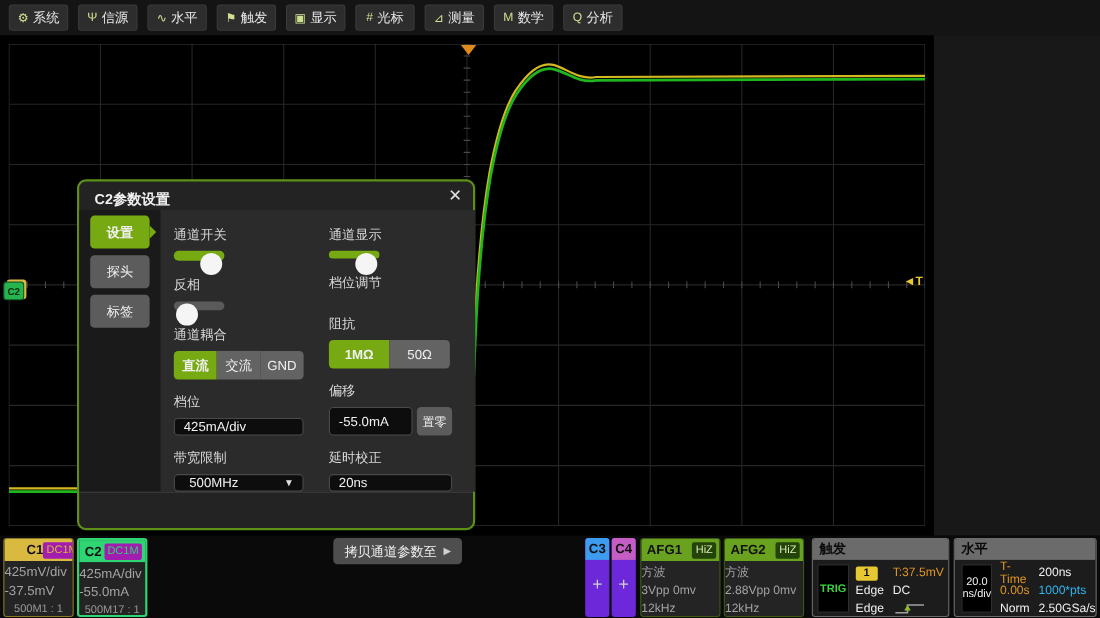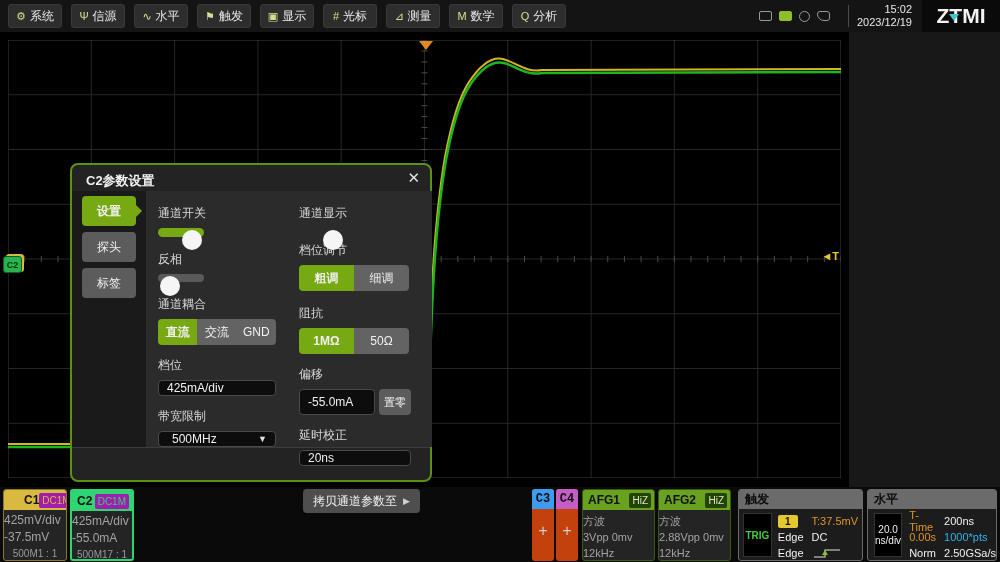--- a/index.html
+++ b/index.html
@@ -98,22 +98,22 @@
   .chhead { height:20px; display:flex; align-items:center; padding:0 3px 0 5px; }
   .chname { font-size:12px; font-weight:bold; color:#111; }
   .chbadge { margin-left:auto; font-size:10px; padding:0 3px; border-radius:2px;
              background:#a21caf; height:15px; line-height:15px; }
   .chbody { color:#a3a3a3; font-size:12px; line-height:17px; padding-top:2px; }
   .chfoot { display:flex; justify-content:center; color:#9a9a9a; font-size:10px; padding:2px 4px 0 4px; }
   .c1 { left:3px; width:64px; border:1px solid #8a7a28; }
   .c1 .chhead { background:#d9b93f;padding-left:20px; } .c1 .chbadge { color:#d9b93f; }
   .c2 { left:70px; width:64px; border:2px solid #2fd573; }
   .c2 .chhead { background:#2fd573; } .c2 .chbadge { color:#2fd573; }
-  .cmini { position:absolute; top:2px; width:22px; height:72px; background:#c2410c; border-radius:3px;
-           overflow:hidden; cursor:pointer;font-family:Liberation Mono, monospace; }
+  .cmini { position:absolute; top:2px; width:22px; height:72px; background:#6d28d9; border-radius:3px;
+           overflow:hidden; cursor:pointer; }
   .cmini .chhead { justify-content:center; padding:0; }
   .cmini .plus { color:#cfcfcf; font-size:16px; text-align:center; margin-top:14px; }
   .c3 { left:532px; } .c3 .chhead { background:#3d9bf0; }
   .c4 { left:556px; } .c4 .chhead { background:#c45ec4; }
   .afg { position:absolute; top:2px; width:73px; height:72px; background:#242424; border-radius:3px;
          overflow:hidden; border:1px solid #3c5a14; cursor:pointer; }
   .afg .chhead { background:#69a21f; }
   .afg .chbadge { background:#24430b; color:#d8eab0; }
   .afg .chbody { font-size:11px; line-height:16px; padding-top:3px; }
   .afg1 { left:582px; } .afg2 { left:658px; }
@@ -179,37 +179,20 @@
         <span class="mi">⊿</span>
         <span>测量</span>
       </div>
       <div class="menu-btn">
         <span class="mi">M</span>
         <span>数学</span>
       </div>
       <div class="menu-btn">
         <span class="mi">Q</span>
         <span>分析</span>
-      </div>
-    </div>
-    <div class="topbar-right">
-      <div class="sticons">
-        <span class="sticon"></span>
-        <span class="sticon usb"></span>
-        <span class="sticon net"></span>
-        <span class="sticon touch"></span>
-      </div>
-      <div class="tdiv"></div>
-      <div class="clock">
-        <div>15:02</div>
-        <div>2023/12/19</div>
-      </div>
-      <div class="logo">
-        <span>ZTMI</span>
-        <span class="logo-tri"></span>
       </div>
     </div>
   </div>
 
   <div class="sidepanel"></div>
 
   <div class="scope">
     <svg id="grid-svg" width="833" height="438">
         <line x1="0" y1="0" x2="0" y2="438" stroke="#3f3f3f" stroke-width="1"></line>
         <line x1="83.3" y1="0" x2="83.3" y2="438" stroke="#262626" stroke-width="1"></line>
@@ -373,24 +356,20 @@
         </div>
       </div>
 
       <div class="dcol">
         <div class="flabel">通道显示</div>
         <div class="toggle on">
             <span class="knob"></span>
           </div>
 
         <div class="flabel" style="margin-top:14px">档位调节</div>
-        <div class="seg" style="width:110px">
-          <div class="opt sel">粗调</div>
-          <div class="opt">细调</div>
-        </div>
 
         <div class="flabel" style="margin-top:14px">阻抗</div>
         <div class="seg" style="width:110px">
           <div class="opt sel">1MΩ</div>
           <div class="opt">50Ω</div>
         </div>
 
         <div class="flabel" style="margin-top:12px">偏移</div>
         <div class="offset-row">
           <div class="tinput" style="width:76px">-55.0mA</div>

